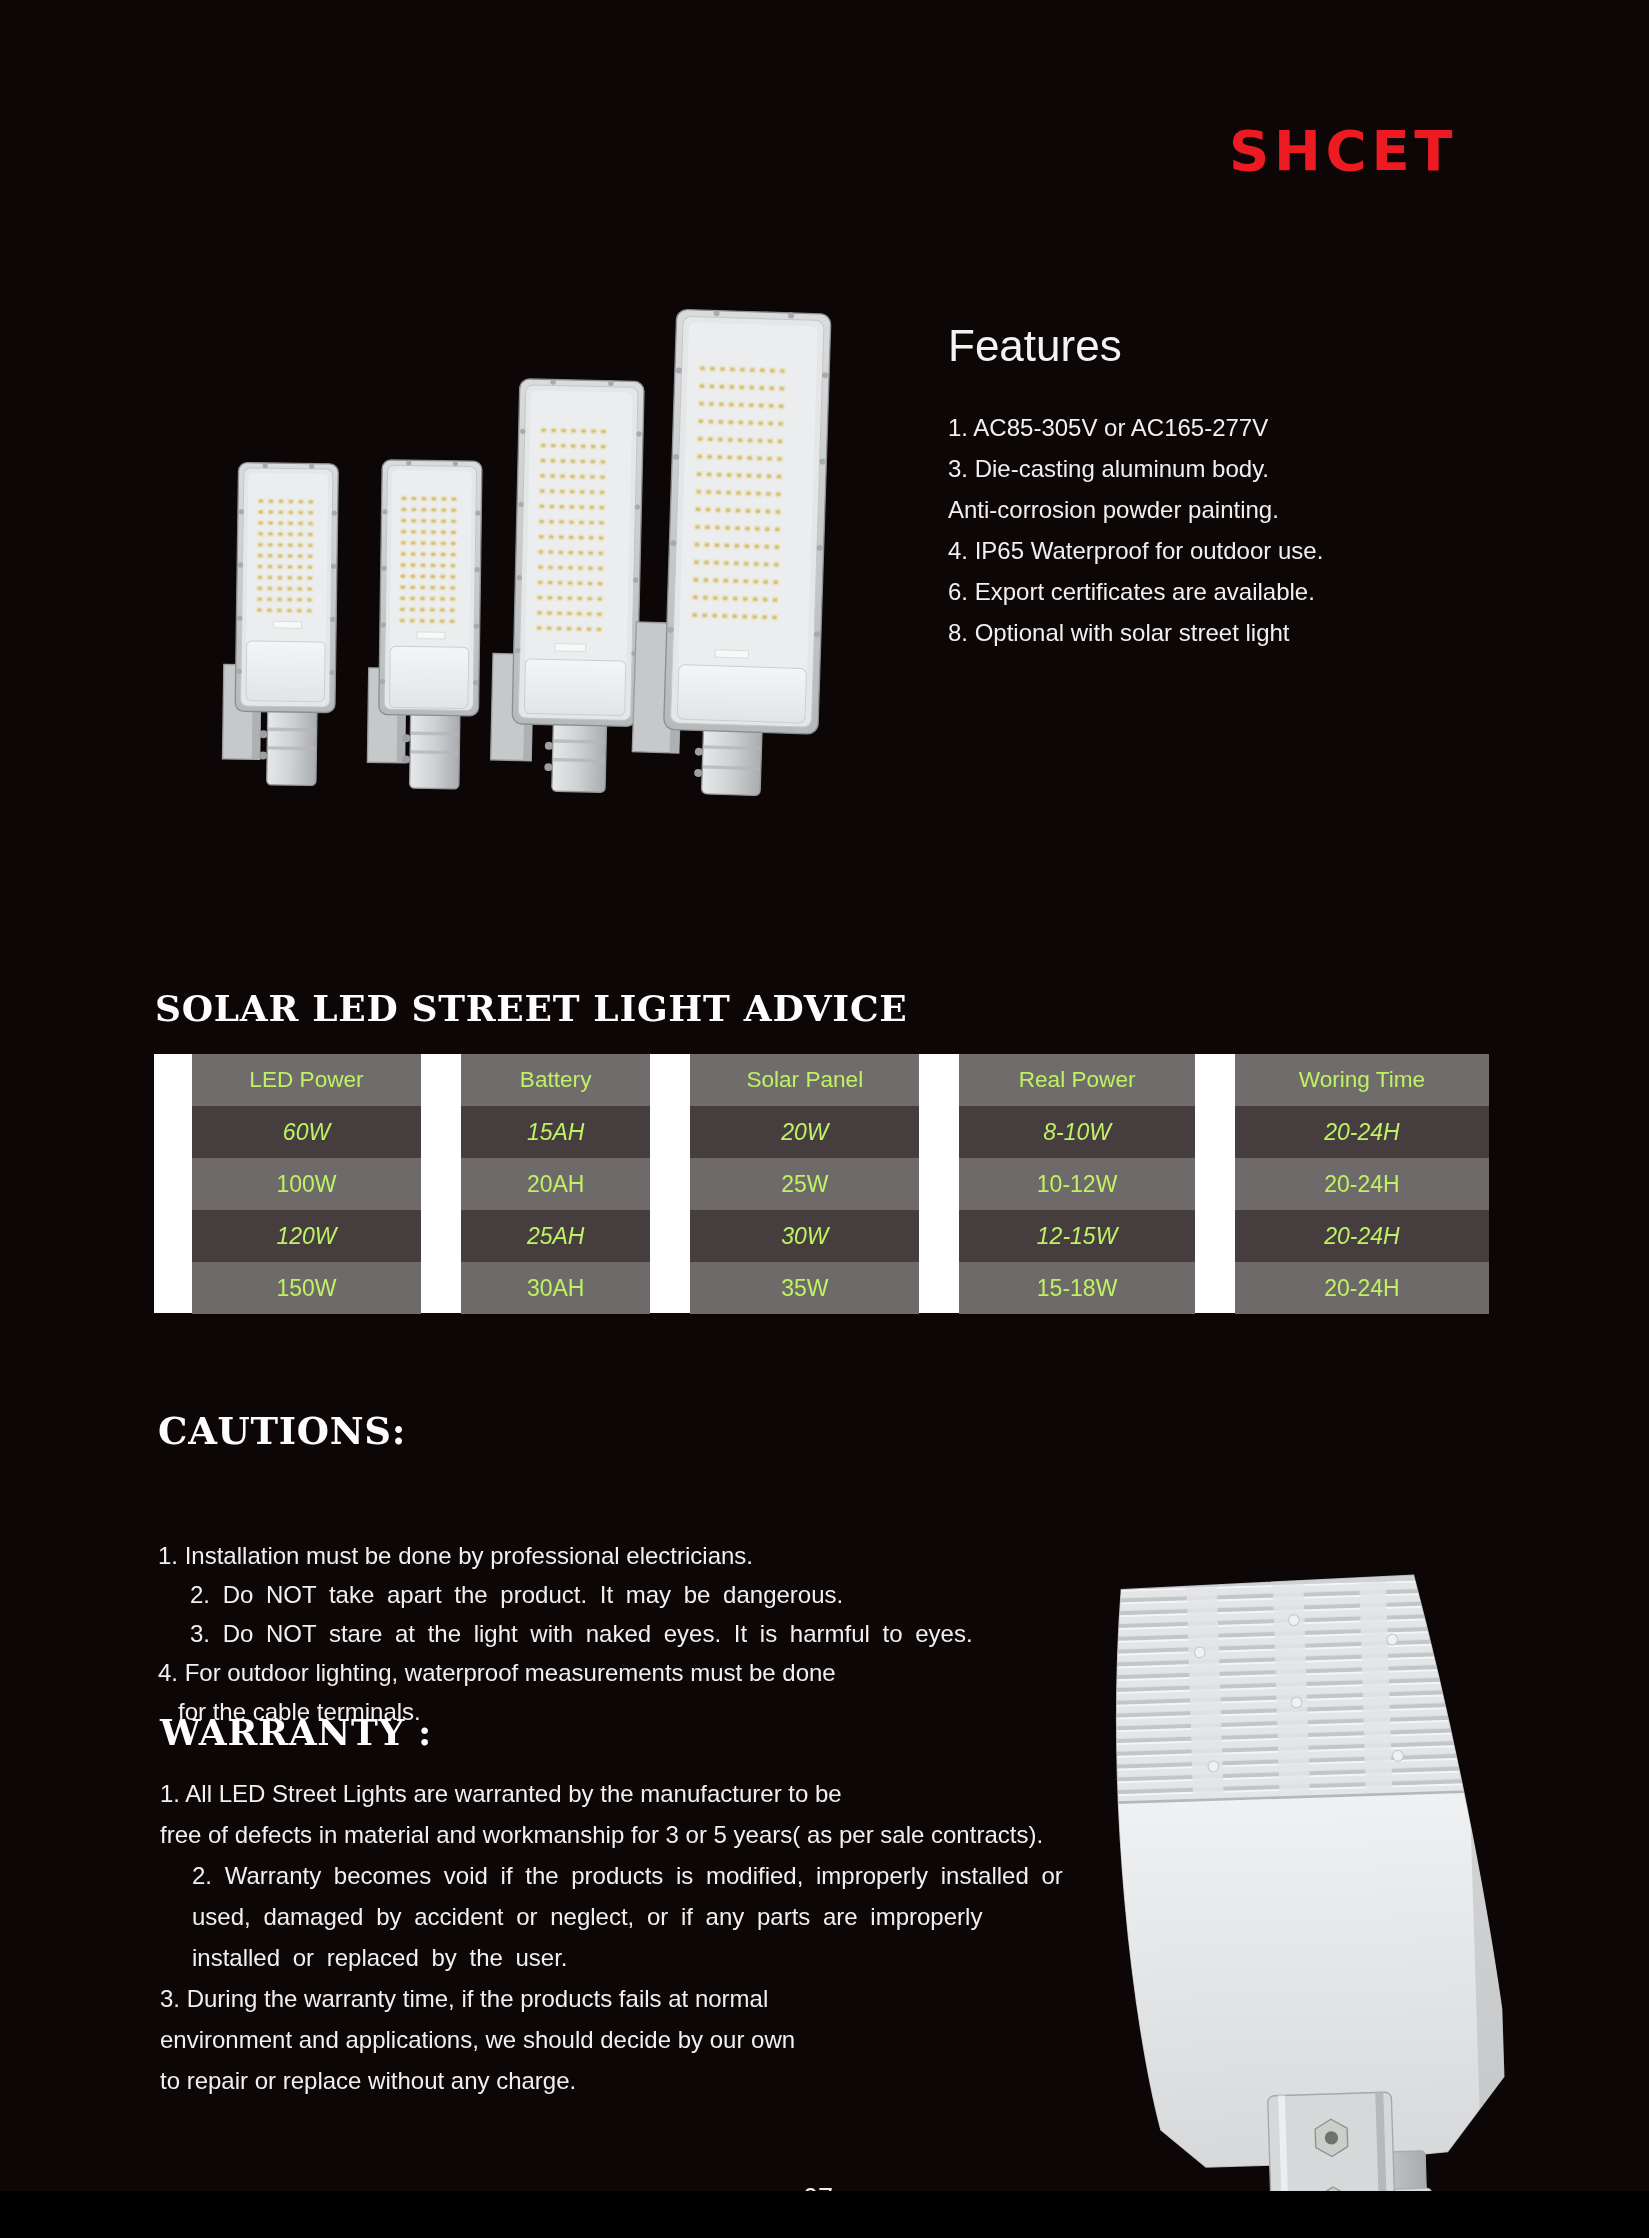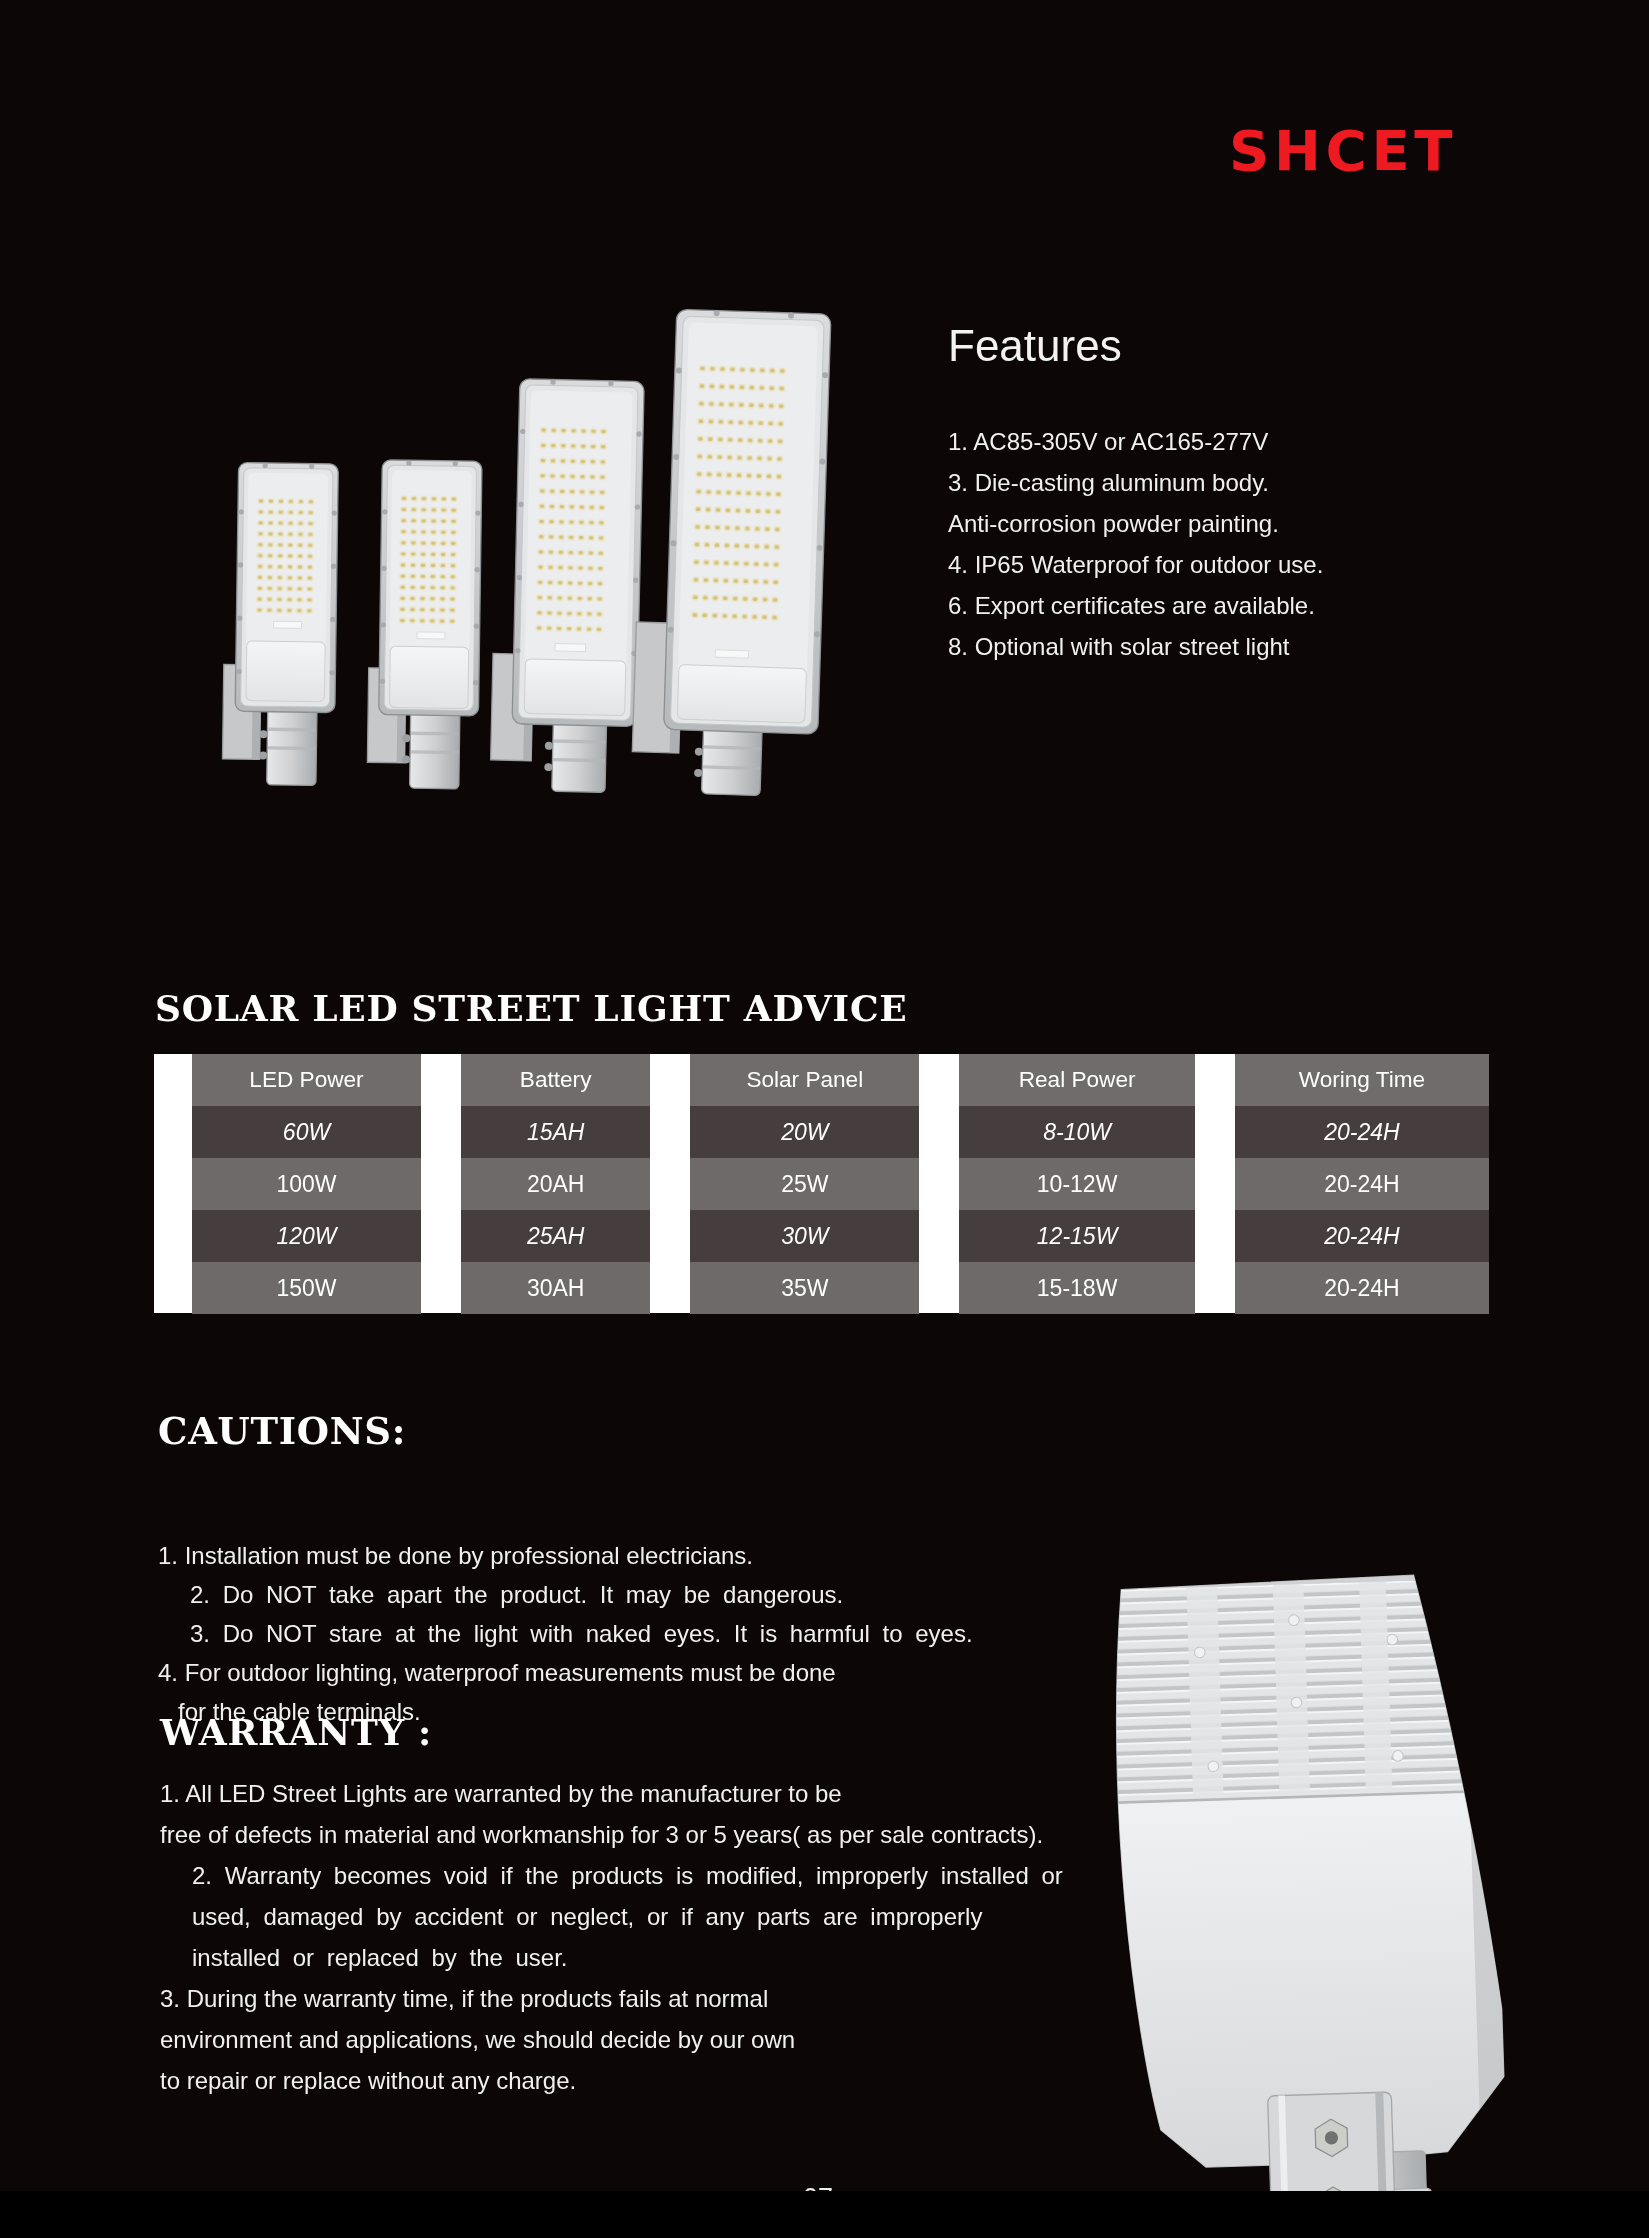--- a/index.html
+++ b/index.html
@@ -10,37 +10,37 @@
   }
   .abs{position:absolute;}
   
   .logo{
     left:1229px;top:118px;
     font-family:"DejaVu Sans", sans-serif;font-weight:bold;
     font-size:56px;letter-spacing:4.7px;color:#ed1a22;
   }
   
   .features-title{left:948px;top:321px;font-size:44px;font-weight:400;color:#f2f2f2;}
-  .features-list{left:948px;top:421px;font-size:24px;line-height:41px;color:#f0f0f0;}
+  .features-list{left:948px;top:407px;font-size:24px;line-height:41px;color:#f0f0f0;}
   
   .stencil{
     font-family:"DejaVu Serif", serif;font-weight:bold;color:#fdfdfd;
     letter-spacing:0.7px;
   }
   .advice-title{left:155px;top:987px;font-size:36px;}
   
   .advice-table{
     left:154px;top:1054px;width:1335px;height:259px;
     display:grid;grid-template-columns:404fr 344fr 404fr 414fr 442fr;
     grid-auto-rows:52px;column-gap:2px;background:#ffffff;
     font-size:23px;
   }
   .advice-table .cell{
     display:flex;align-items:center;justify-content:center;
-    color:#ffffff;
+    color:#bef264;
     margin-left:38px;
   }
   .advice-table .hdr{background:#716c6c;font-size:22.6px;}
   .advice-table .dark{background:#463d3f;font-style:italic;}
   .advice-table .light{background:#6f6a6a;text-align:center;}
   .cautions-title{left:158px;top:1409px;font-size:37px;}
   .cautions-list{left:158px;top:1536px;font-size:24px;line-height:39px;color:#f0f0f0;}
   .warranty-title{left:160px;top:1711px;font-size:36px;}
   .warranty-list{left:160px;top:1773px;font-size:24px;line-height:41px;color:#f0f0f0;}
   .ws{word-spacing:6px;margin-left:32px;}

